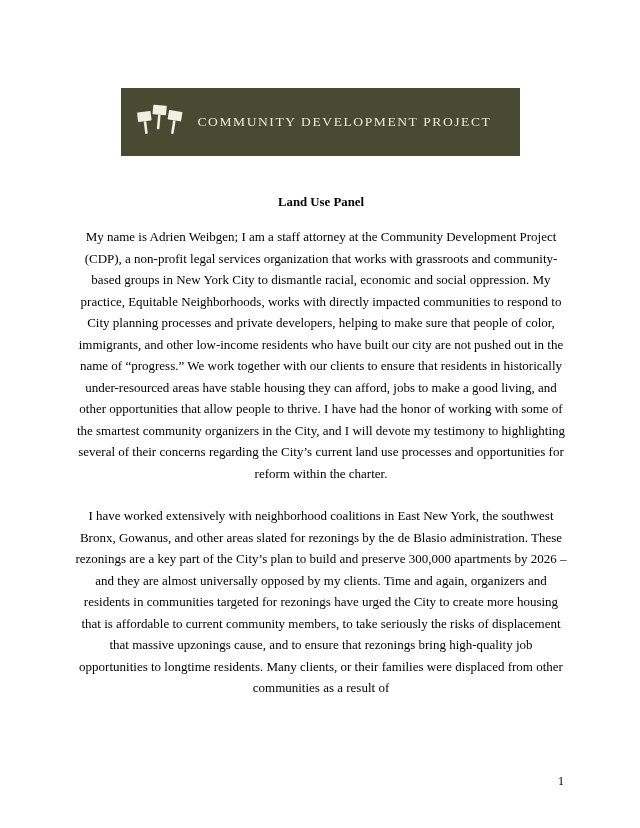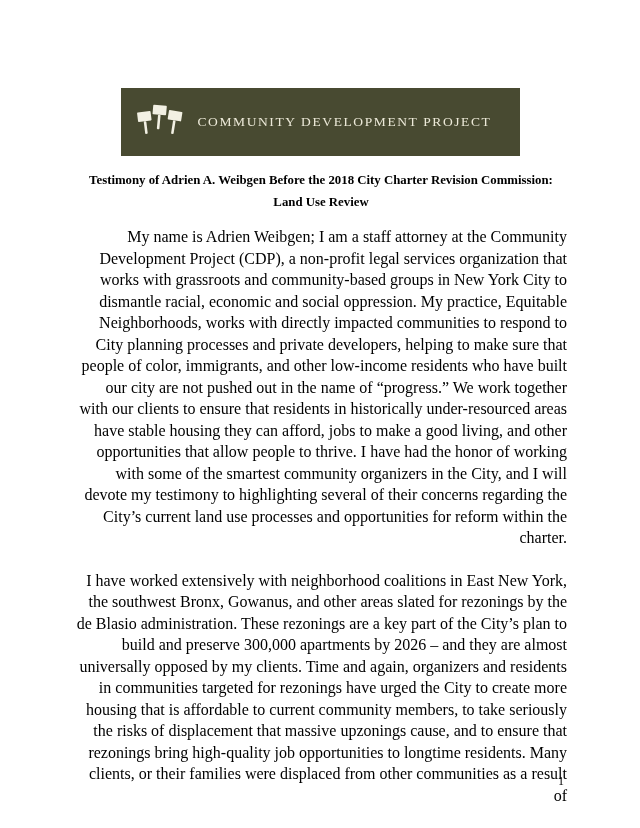--- a/index.html
+++ b/index.html
@@ -41,23 +41,23 @@
   }
   .doc-date {
     margin: 0 73px 0 75px;
     text-align: center;
     font-style: italic;
     font-size: 12.8px;
     line-height: 21.5px;
   }
   .para {
     margin: 13px 73px 0 75px;
-    font-size: 16px;
+    font-size: 13px;
     line-height: 21.5px;
-    text-align: right;
+    text-align: center;
   }
   .para.second { margin-top: 21px; }
   .section-heading {
     margin: 26px 73px 0 75px;
     font-size: 12.7px;
     font-weight: bold;
     line-height: 21.5px;
     text-decoration: underline;
   }
   .page-number {
@@ -91,21 +91,21 @@
           <g transform="rotate(9 48 20)">
             <rect x="40" y="12" width="17" height="12" rx="1"></rect>
             <rect x="47" y="24" width="3.2" height="17" rx="1"></rect>
           </g>
         </g>
       </svg>
     </span>
     <span class="logo-text">COMMUNITY DEVELOPMENT PROJECT</span>
   </header>
 
-  <h1 class="doc-title"><span>Testimony of Adrien A. Weibgen Before the 2018 City Charter Revision Commission:</span><br><span>Land Use Review</span></h1>
+  <h1 class="doc-title"><br><span>Land Use Panel</span></h1>
 
 
   <p class="para">My name is Adrien Weibgen; I am a staff attorney at the Community Development Project (CDP), a non-profit legal services organization that works with grassroots and community-based groups in New York City to dismantle racial, economic and social oppression. My practice, Equitable Neighborhoods, works with directly impacted communities to respond to City planning processes and private developers, helping to make sure that people of color, immigrants, and other low-income residents who have built our city are not pushed out in the name of “progress.” We work together with our clients to ensure that residents in historically under-resourced areas have stable housing they can afford, jobs to make a good living, and other opportunities that allow people to thrive. I have had the honor of working with some of the smartest community organizers in the City, and I will devote my testimony to highlighting several of their concerns regarding the City’s current land use processes and opportunities for reform within the charter.</p>
 
 
   <p class="para second">I have worked extensively with neighborhood coalitions in East New York, the southwest Bronx, Gowanus, and other areas slated for rezonings by the de Blasio administration. These rezonings are a key part of the City’s plan to build and preserve 300,000 apartments by 2026 – and they are almost universally opposed by my clients. Time and again, organizers and residents in communities targeted for rezonings have urged the City to create more housing that is affordable to current community members, to take seriously the risks of displacement that massive upzonings cause, and to ensure that rezonings bring high-quality job opportunities to longtime residents. Many clients, or their families were displaced from other communities as a result of</p>
 
   <div class="page-number">1</div>
 
 </div>

